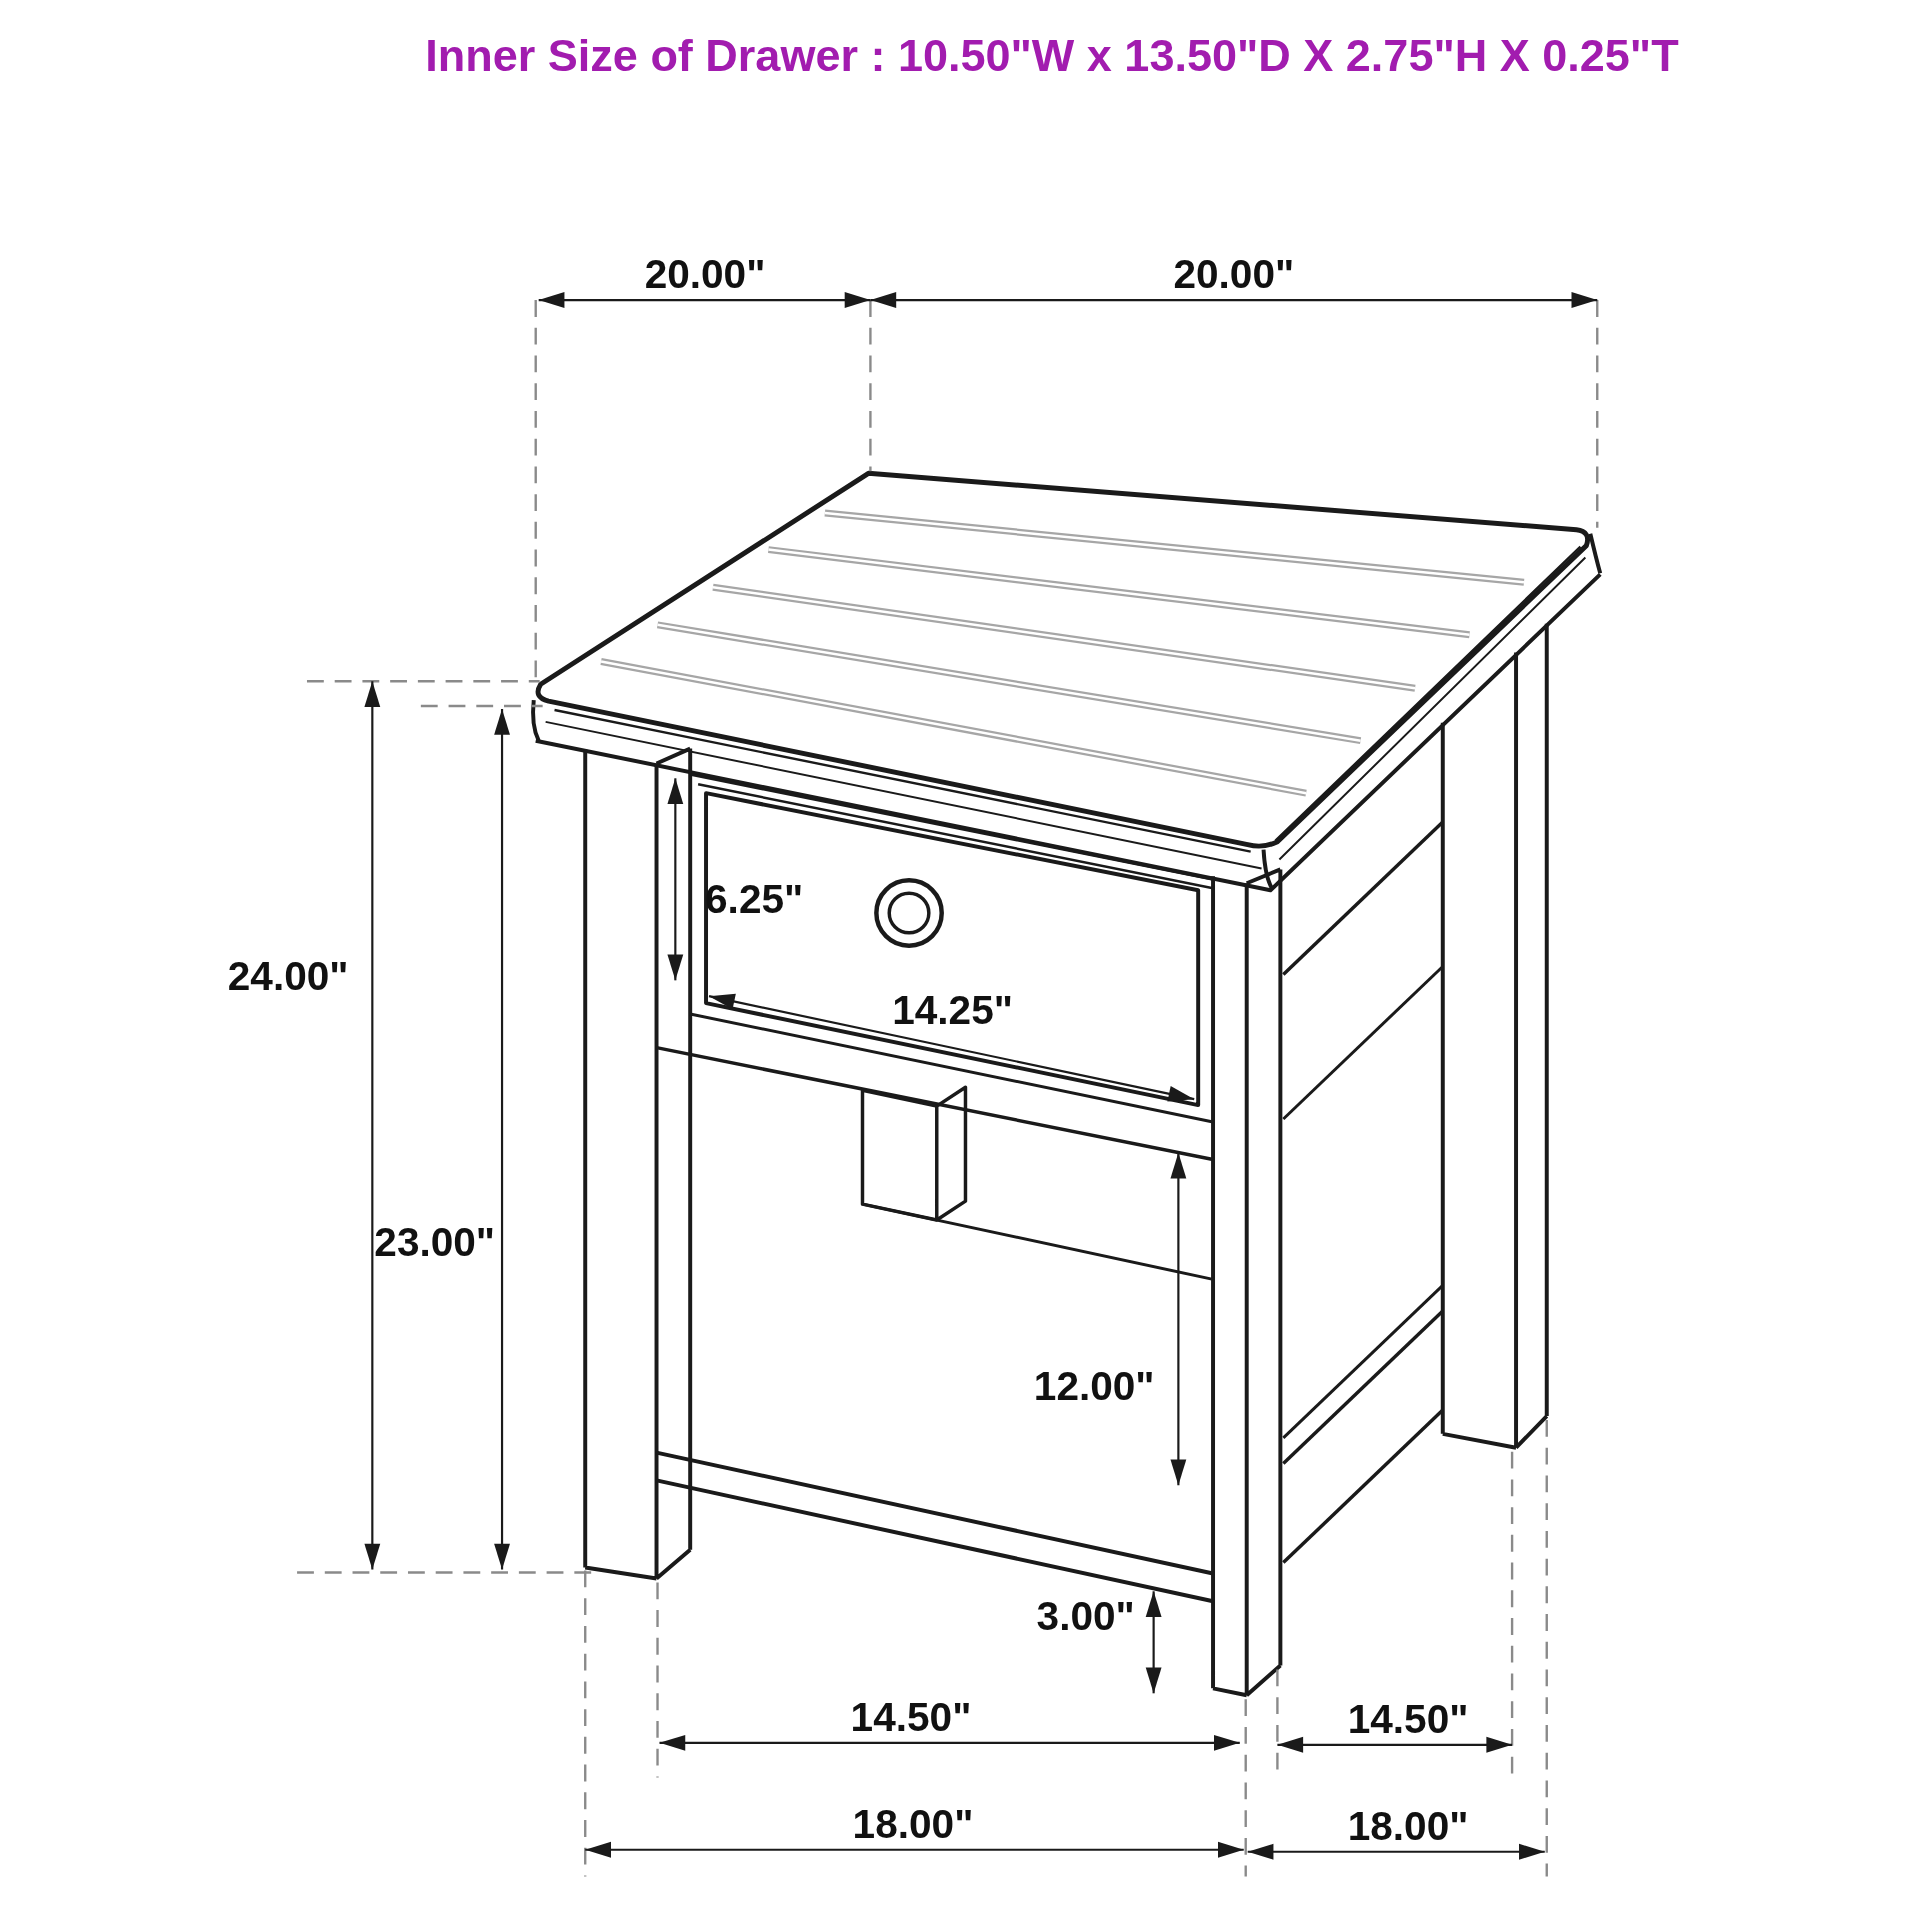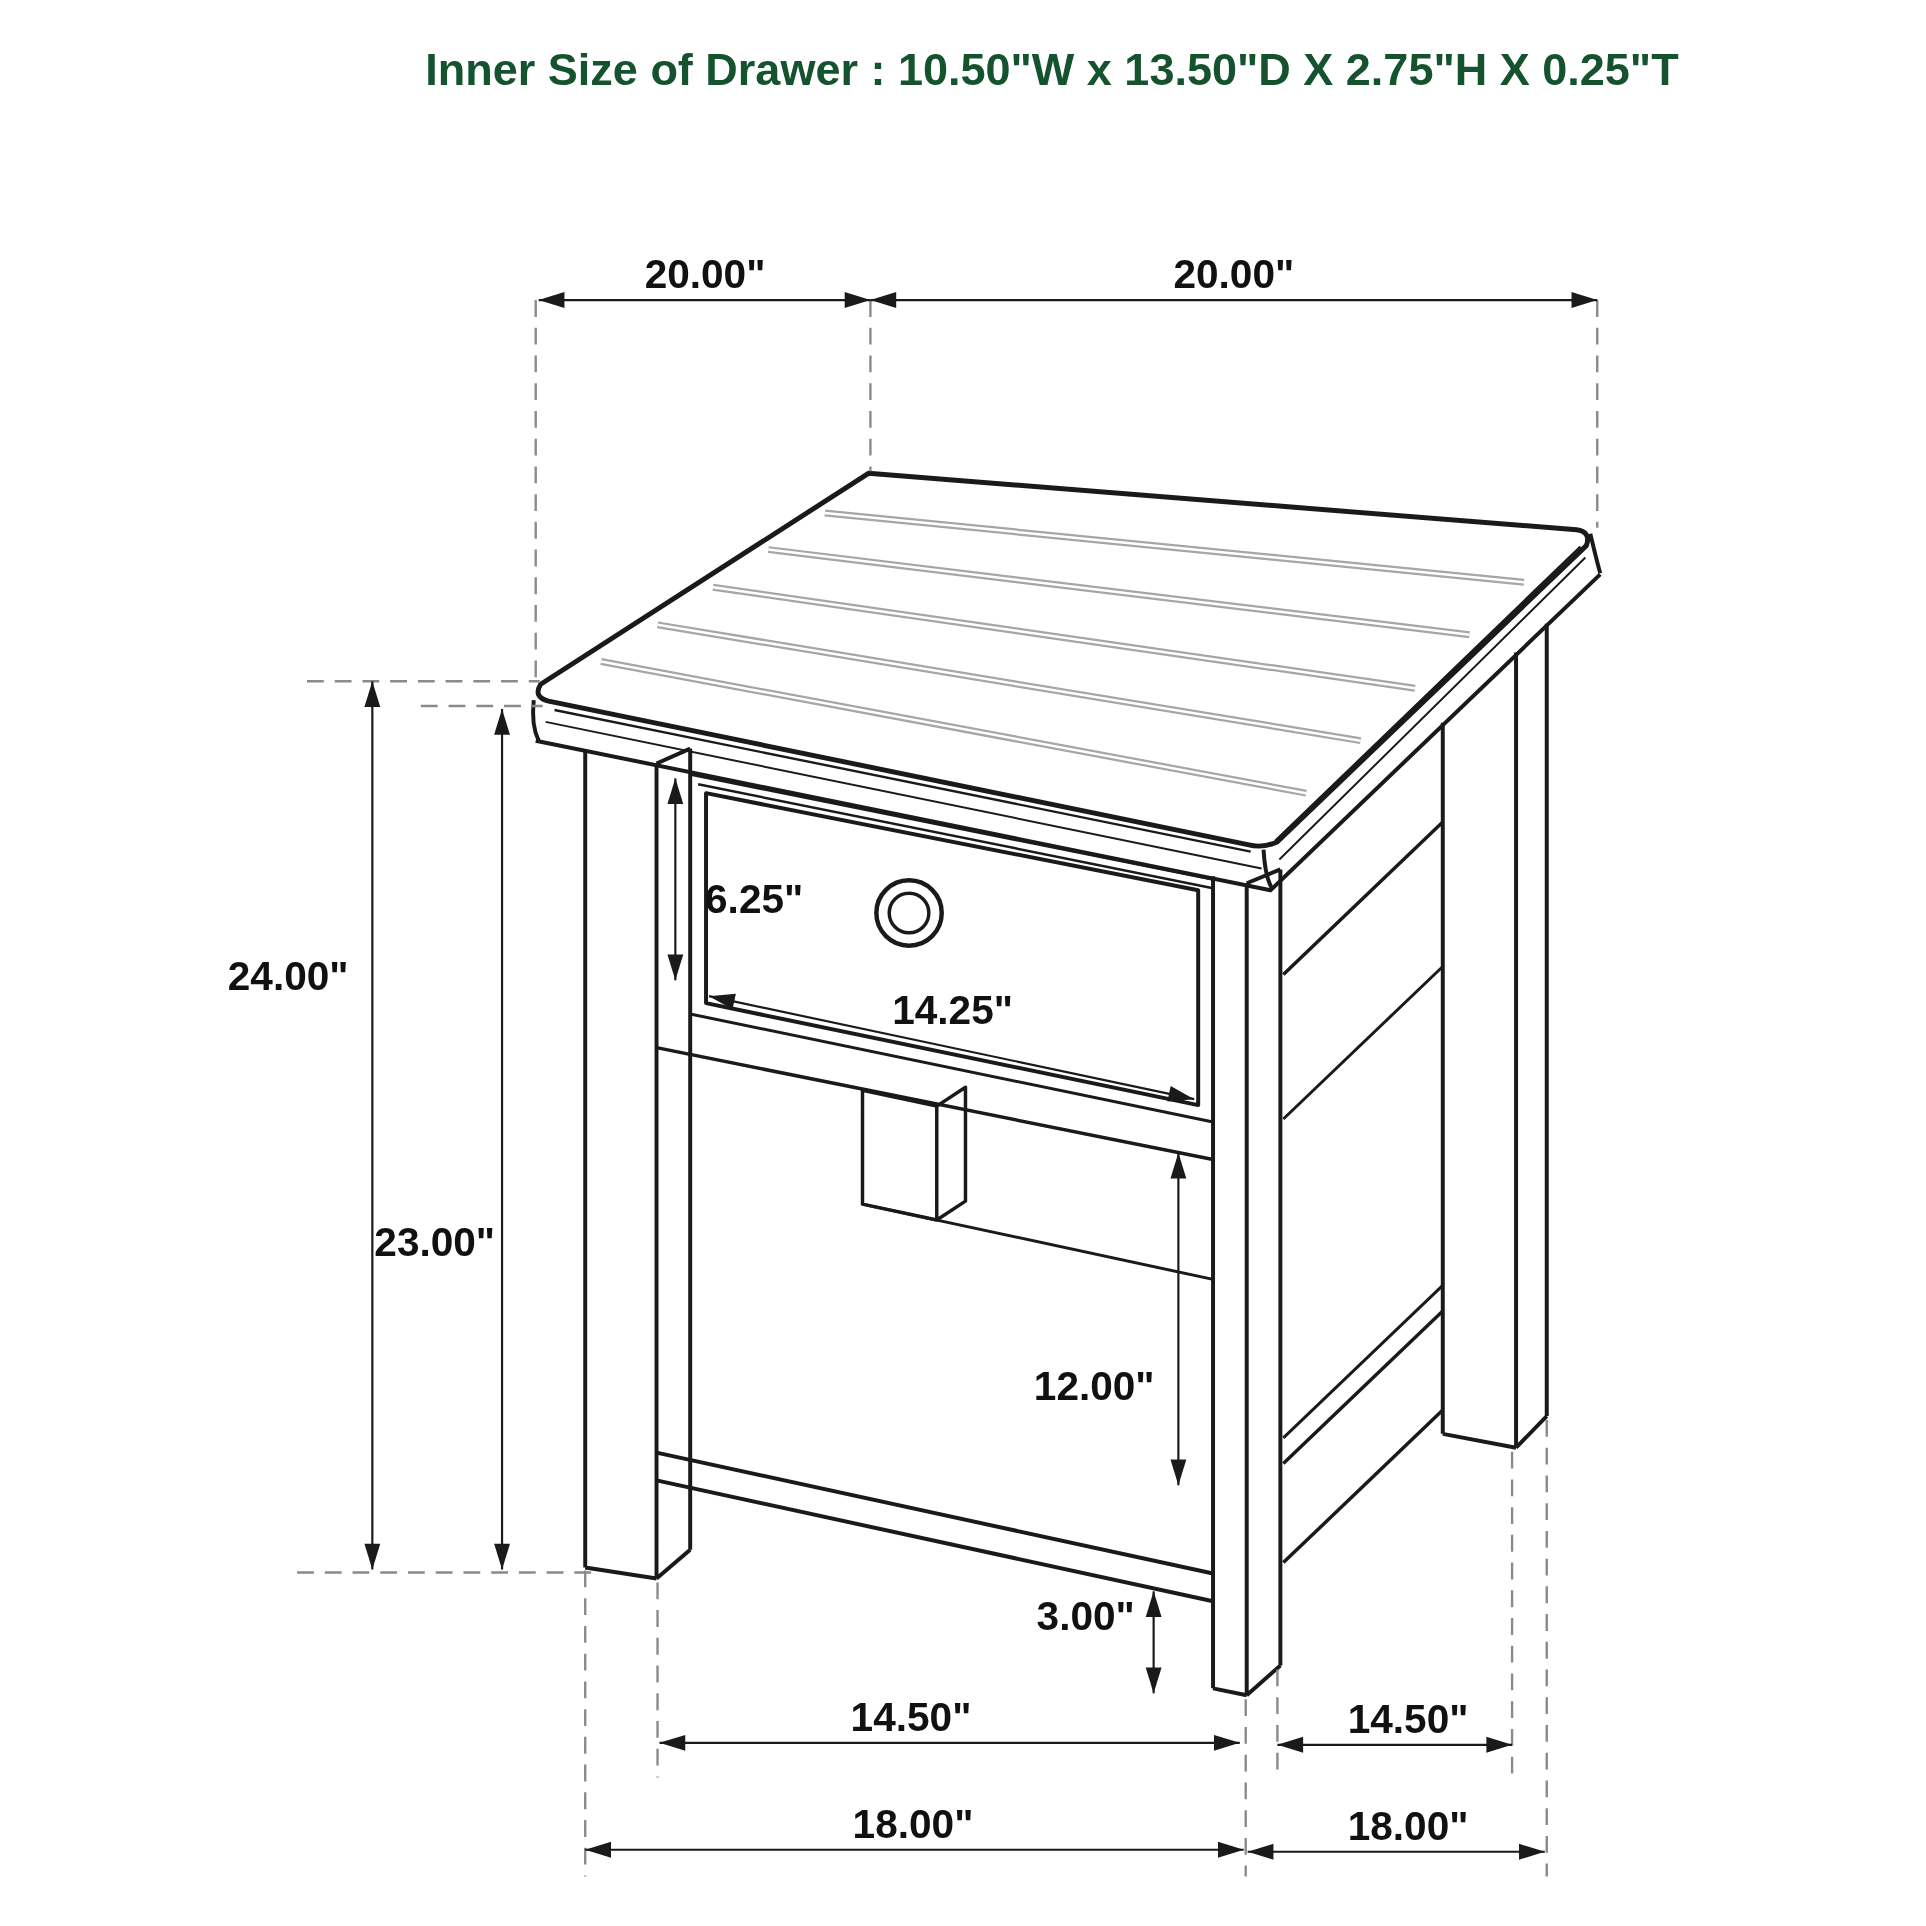--- a/index.html
+++ b/index.html
@@ -5,26 +5,26 @@
   html,body{margin:0;padding:0;}
   body{
     width:1927px;height:1927px;
     background:#ffffff;
     position:relative;
     font-family:"Liberation Sans", sans-serif;
     overflow:hidden;
   }
   .page-title{
     position:absolute;
-    left:1052px;top:44px;
+    left:1052px;top:30px;
     transform:translateX(-50%);
     white-space:nowrap;
     font-size:45px;
     font-weight:bold;
-    color:#14532d;
+    color:#a21caf;
     letter-spacing:0px;
   }
   svg.diagram{position:absolute;left:0;top:0;}
   .struct{stroke:#1a1a1a;fill:none;}
   .dim-line{stroke:#1a1a1a;stroke-width:2.2;fill:none;}
   .dim-arrow{fill:#1a1a1a;stroke:none;}
   .dim-text{font-family:"Liberation Sans", sans-serif;font-weight:bold;font-size:41px;fill:#111;}
   .dashed{stroke:#8a8a8a;stroke-width:2.4;stroke-dasharray:17 11;fill:none;}
 </style>
 </head>

